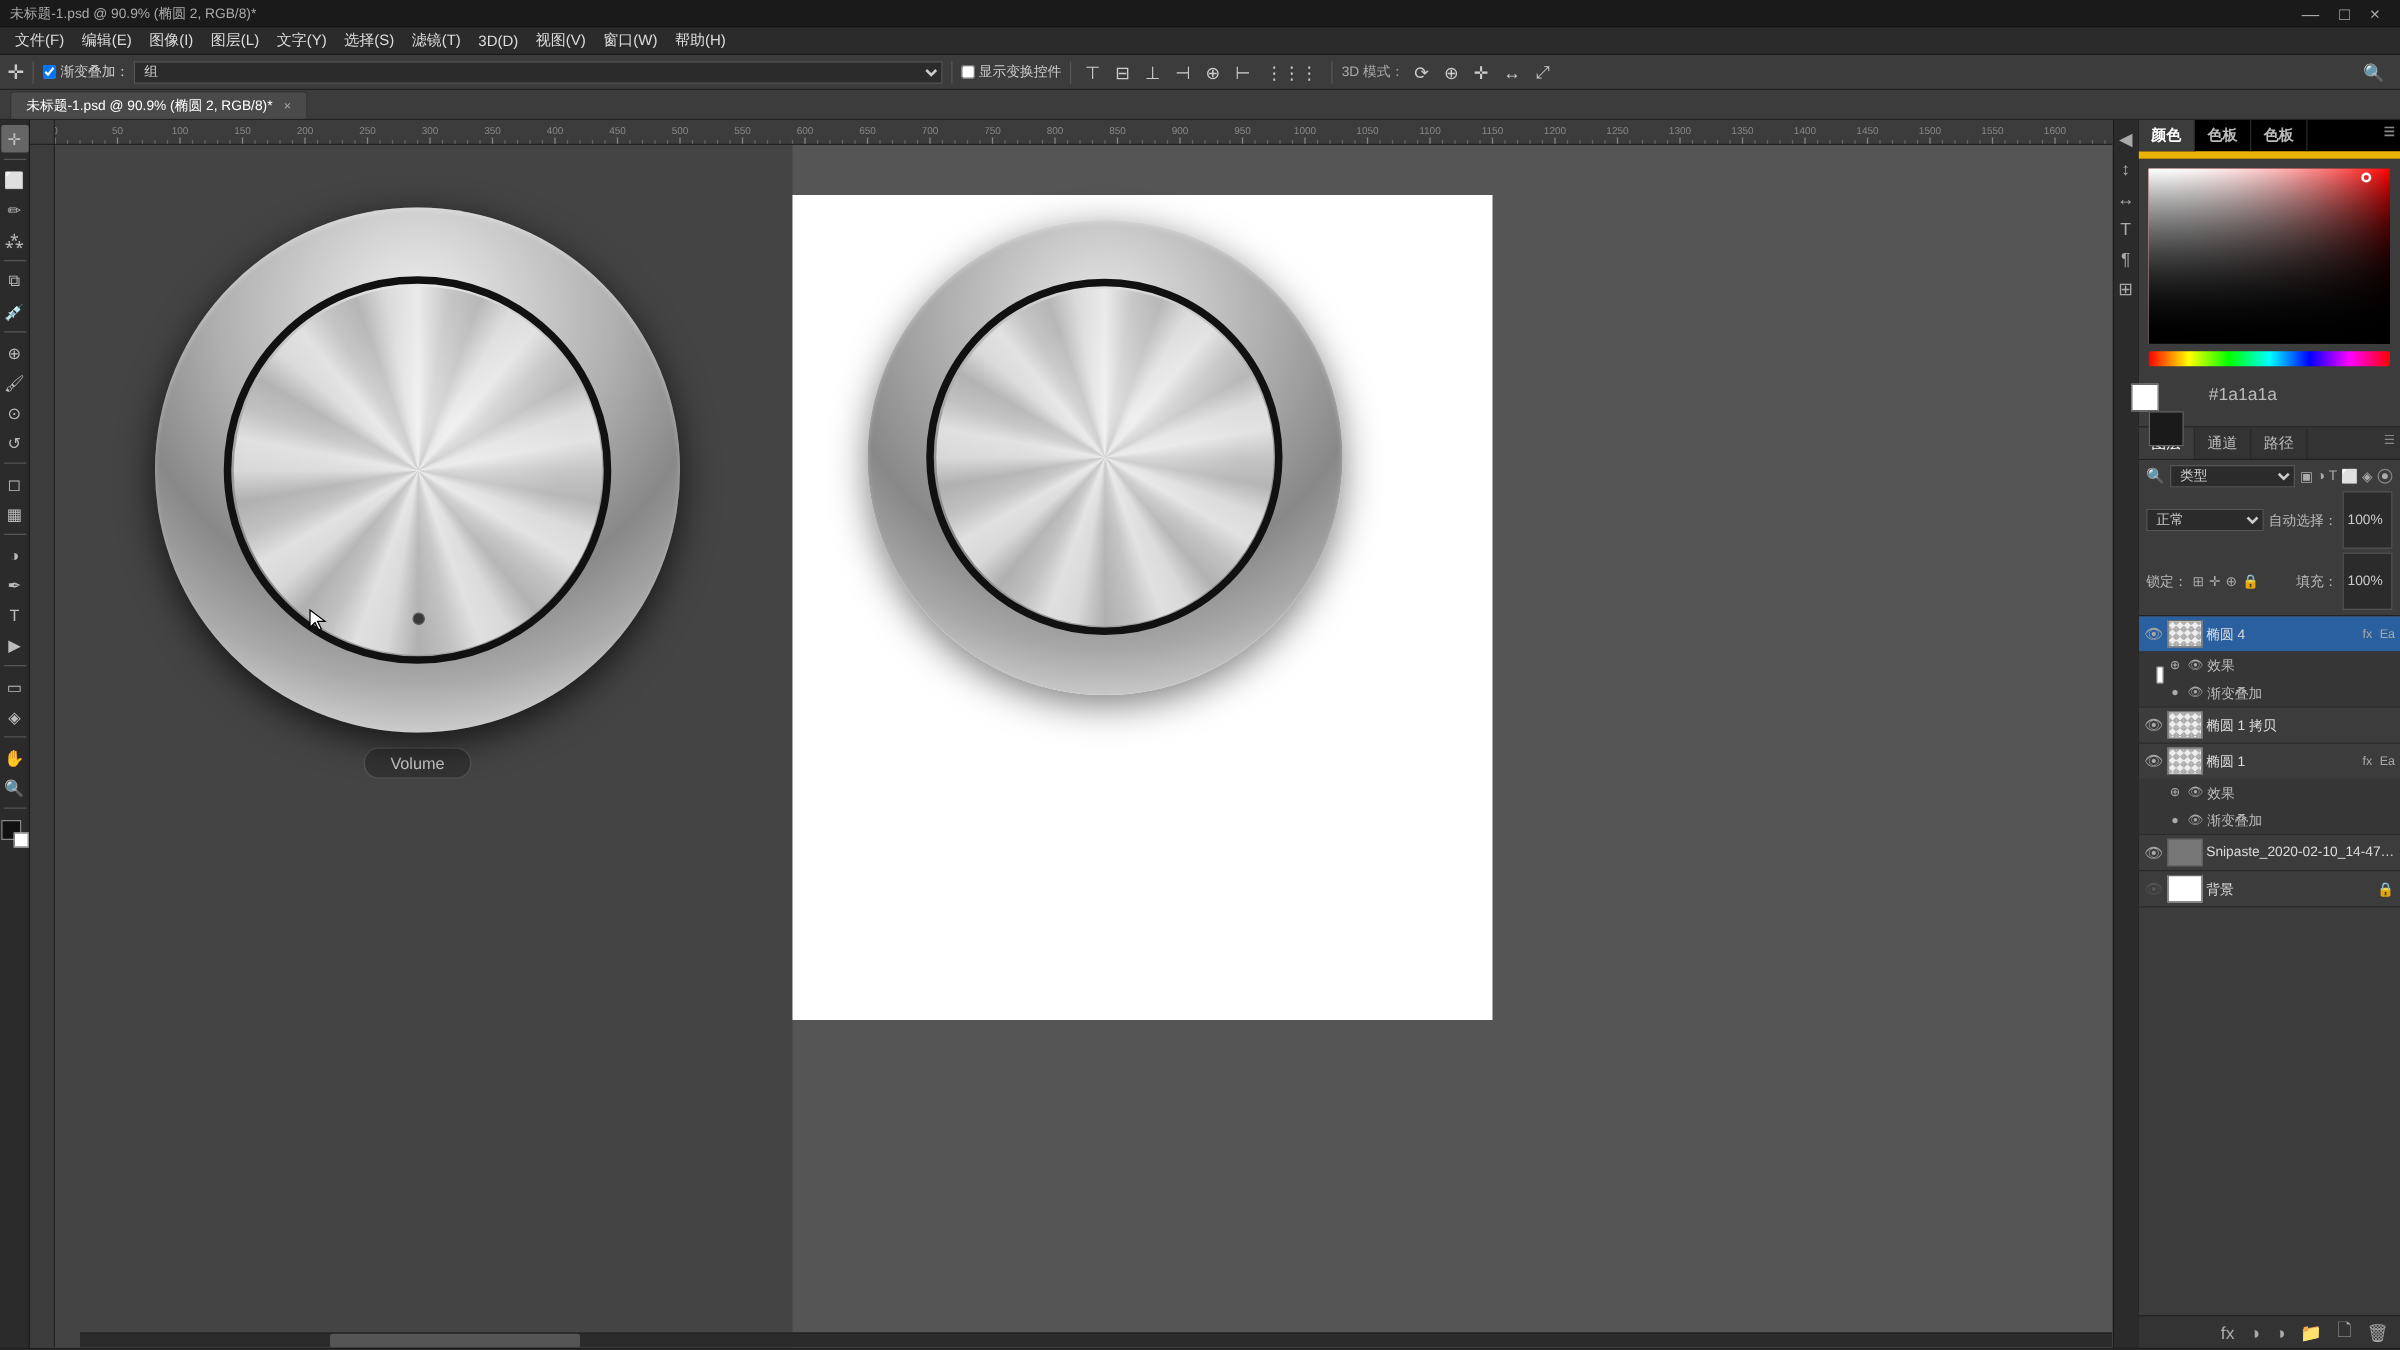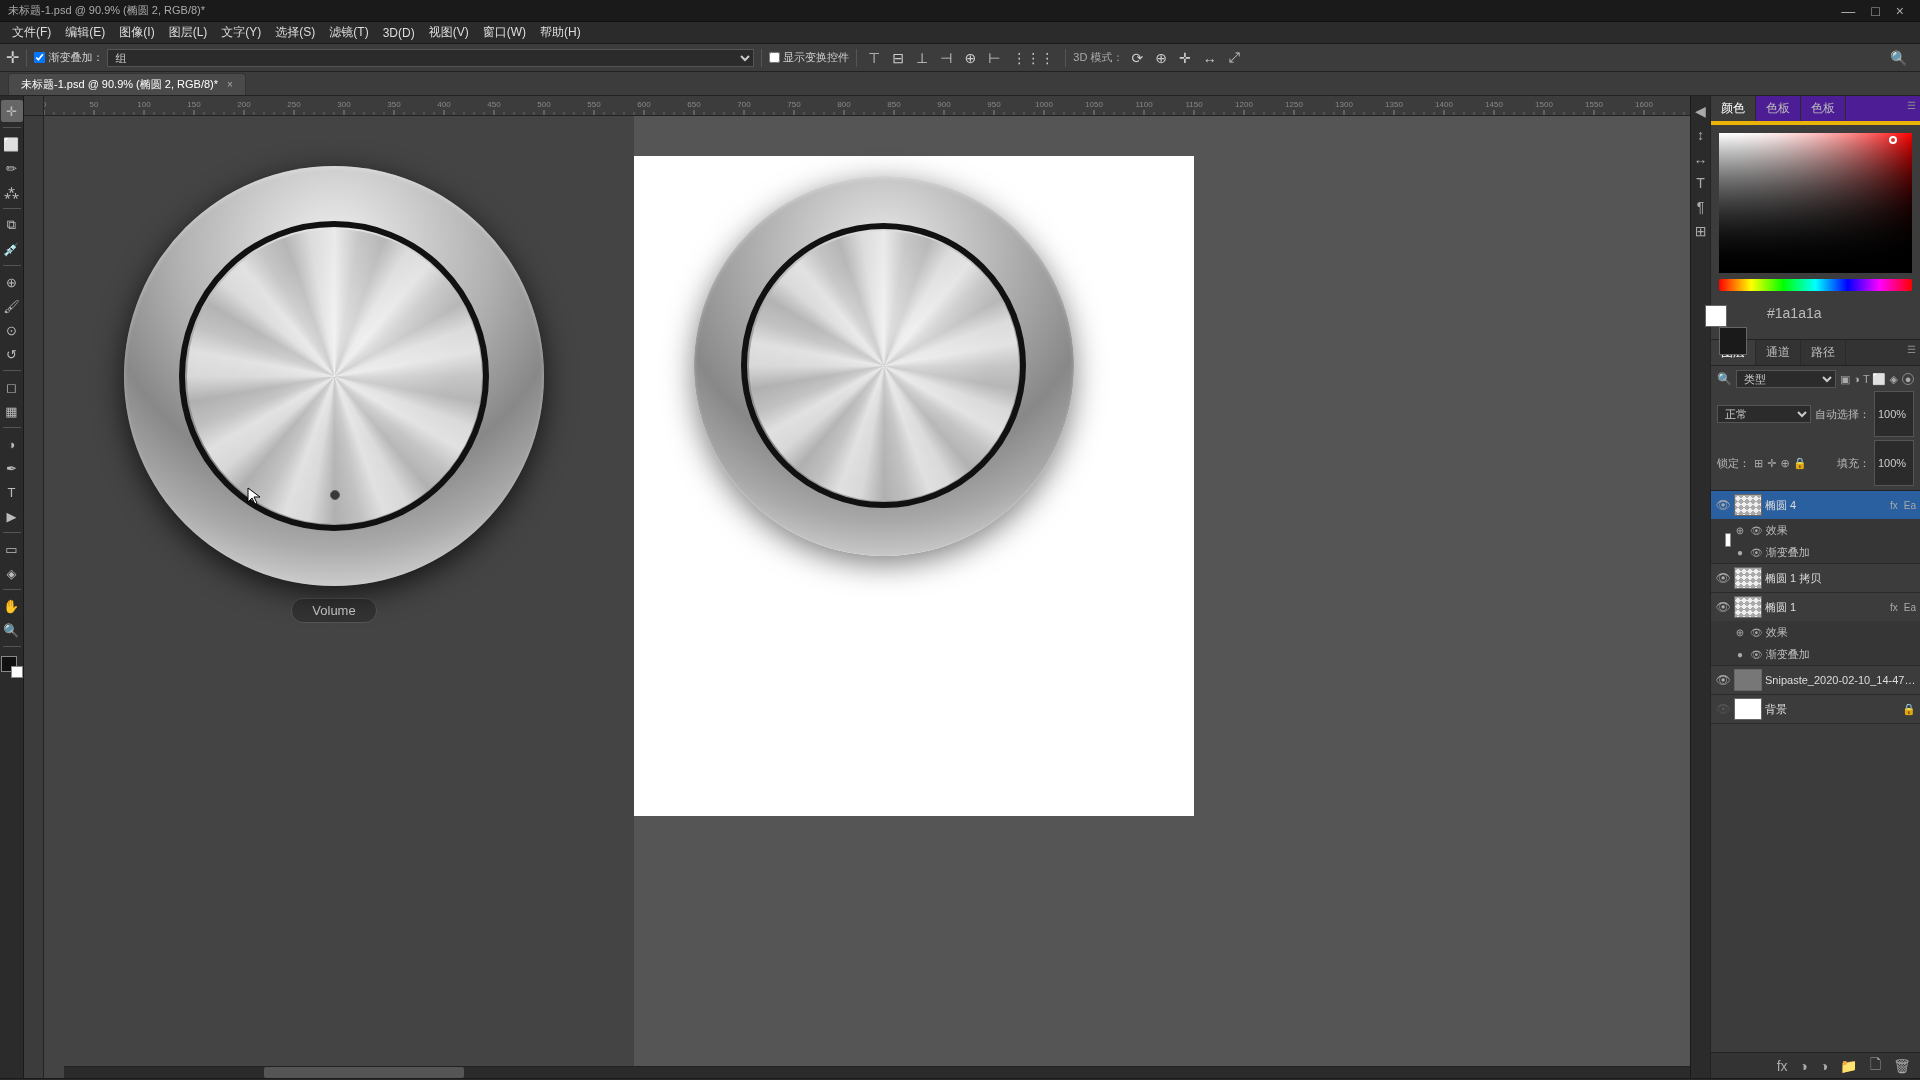--- a/index.html
+++ b/index.html
@@ -302,22 +302,23 @@
       width: 210px;
       background: #3c3c3c;
       border-left: 1px solid #222;
       display: flex;
       flex-direction: column;
     }
 
     
     #color-panel-tabs {
       display: flex;
-      background: #4c1d95;
-      border-bottom: 4px solid #eab308;
+      background: #000000;
+      border-bottom: 6px solid #eab308;
+      font-weight: bold;
     }
     .cp-tab {
       padding: 4px 10px;
       font-size: 12px;
       cursor: pointer;
       color: #bbb;
       border-right: 1px solid #2a2a2a;
     }
     .cp-tab.active { background: #3c3c3c; color: #fff; }
 

